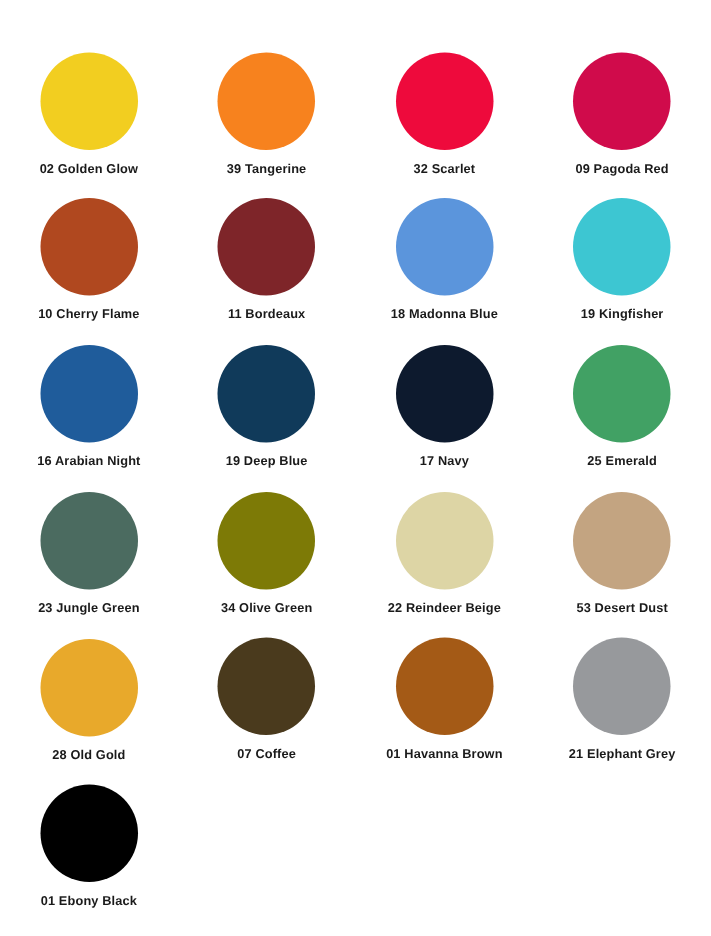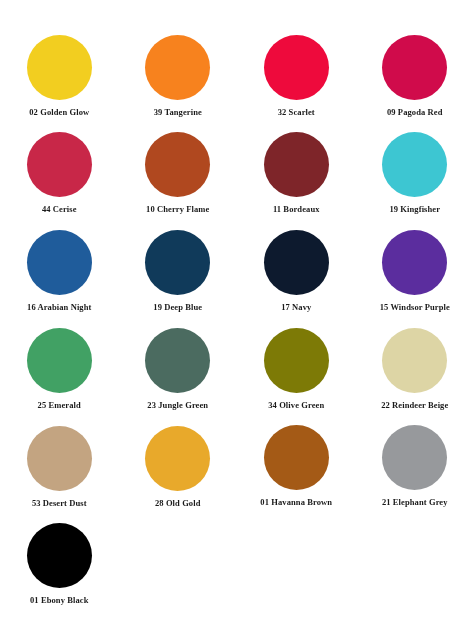--- a/index.html
+++ b/index.html
@@ -62,21 +62,20 @@
   }
   .swatch-label {
     margin-top: 7px;
     font-size: 8.5px;
     font-weight: bold;
     color: #1a1a1a;
     text-align: center;
     line-height: 10px;
     letter-spacing: 0.1px;
     white-space: nowrap;
-    font-family: Liberation Serif, serif;
   }
   
   #swatch-grid .row-1 .swatch-dot { margin-top: 3px; }
   #swatch-grid .row-6 .swatch-dot { margin-top: 1px; }
 </style>
 </head>
 <body>
 
 <div id="page">
 
@@ -93,50 +92,46 @@
       </div>
       <div class="swatch-cell row-1">
         <div class="swatch-dot" style="background: rgb(238, 10, 60);"></div>
         <div class="swatch-label">32 Scarlet</div>
       </div>
       <div class="swatch-cell row-1">
         <div class="swatch-dot" style="background: rgb(208, 11, 75);"></div>
         <div class="swatch-label">09 Pagoda Red</div>
       </div>
       <div class="swatch-cell row-2">
-        <div class="swatch-dot" style="background: rgb(200, 39, 72);"></div>
-        <div class="swatch-label">44 Cerise</div>
-      </div>
-      <div class="swatch-cell row-2">
         <div class="swatch-dot" style="background: rgb(176, 72, 31);"></div>
         <div class="swatch-label">10 Cherry Flame</div>
       </div>
       <div class="swatch-cell row-2">
         <div class="swatch-dot" style="background: rgb(126, 37, 41);"></div>
         <div class="swatch-label">11 Bordeaux</div>
+      </div>
+      <div class="swatch-cell row-3">
+        <div class="swatch-dot" style="background: rgb(91, 149, 220);"></div>
+        <div class="swatch-label">18 Madonna Blue</div>
       </div>
       <div class="swatch-cell row-3">
         <div class="swatch-dot" style="background: rgb(61, 198, 210);"></div>
         <div class="swatch-label">19 Kingfisher</div>
       </div>
       <div class="swatch-cell row-3">
         <div class="swatch-dot" style="background: rgb(31, 92, 155);"></div>
         <div class="swatch-label">16 Arabian Night</div>
       </div>
       <div class="swatch-cell row-3">
         <div class="swatch-dot" style="background: rgb(16, 58, 90);"></div>
         <div class="swatch-label">19 Deep Blue</div>
       </div>
       <div class="swatch-cell row-4">
         <div class="swatch-dot" style="background: rgb(13, 26, 46);"></div>
         <div class="swatch-label">17 Navy</div>
-      </div>
-      <div class="swatch-cell row-4">
-        <div class="swatch-dot" style="background: rgb(91, 45, 158);"></div>
-        <div class="swatch-label">15 Windsor Purple</div>
       </div>
       <div class="swatch-cell row-4">
         <div class="swatch-dot" style="background: rgb(65, 161, 100);"></div>
         <div class="swatch-label">25 Emerald</div>
       </div>
       <div class="swatch-cell row-4">
         <div class="swatch-dot" style="background: rgb(75, 107, 96);"></div>
         <div class="swatch-label">23 Jungle Green</div>
       </div>
       <div class="swatch-cell row-5">
@@ -149,20 +144,24 @@
       </div>
       <div class="swatch-cell row-5">
         <div class="swatch-dot" style="background: rgb(195, 164, 129);"></div>
         <div class="swatch-label">53 Desert Dust</div>
       </div>
       <div class="swatch-cell row-5">
         <div class="swatch-dot" style="background: rgb(232, 169, 43);"></div>
         <div class="swatch-label">28 Old Gold</div>
       </div>
       <div class="swatch-cell row-6">
+        <div class="swatch-dot" style="background: rgb(74, 58, 29);"></div>
+        <div class="swatch-label">07 Coffee</div>
+      </div>
+      <div class="swatch-cell row-6">
         <div class="swatch-dot" style="background: rgb(164, 90, 22);"></div>
         <div class="swatch-label">01 Havanna Brown</div>
       </div>
       <div class="swatch-cell row-6">
         <div class="swatch-dot" style="background: rgb(151, 153, 156);"></div>
         <div class="swatch-label">21 Elephant Grey</div>
       </div>
       <div class="swatch-cell row-6">
         <div class="swatch-dot" style="background: rgb(0, 0, 0);"></div>
         <div class="swatch-label">01 Ebony Black</div>

